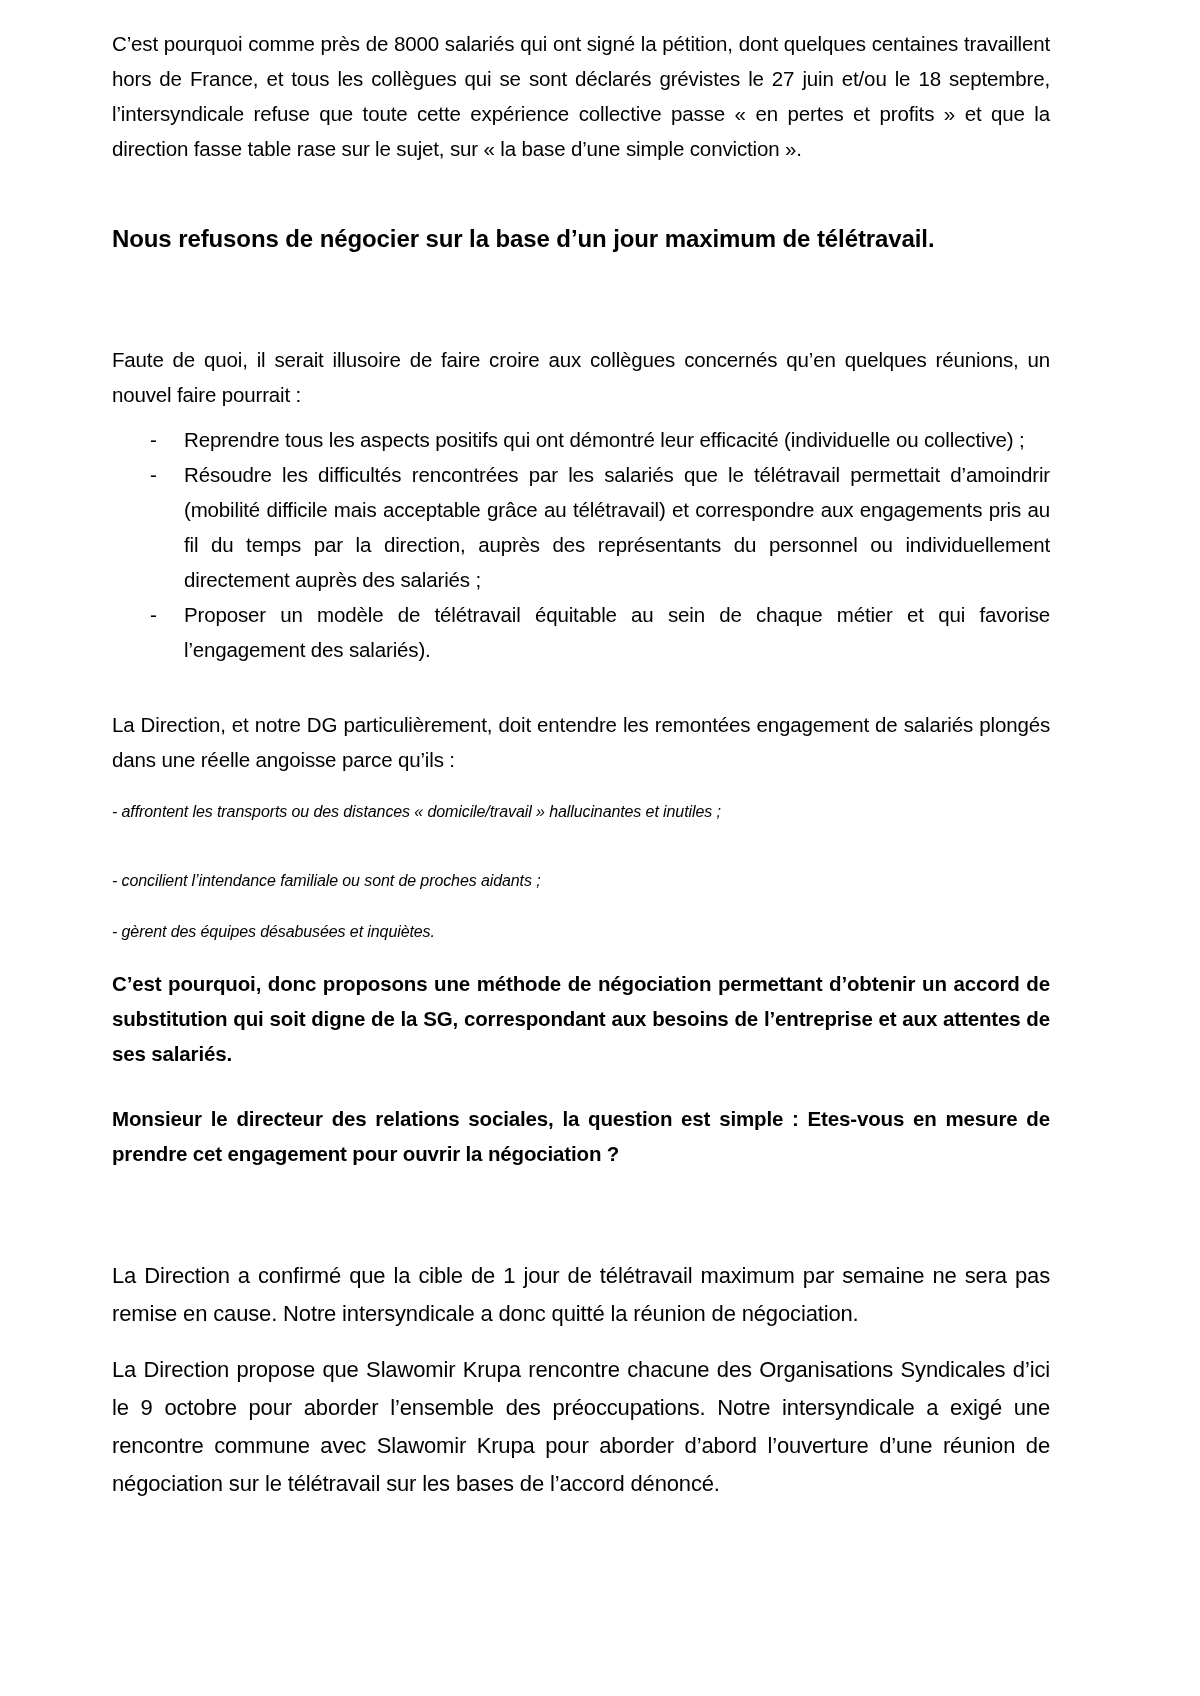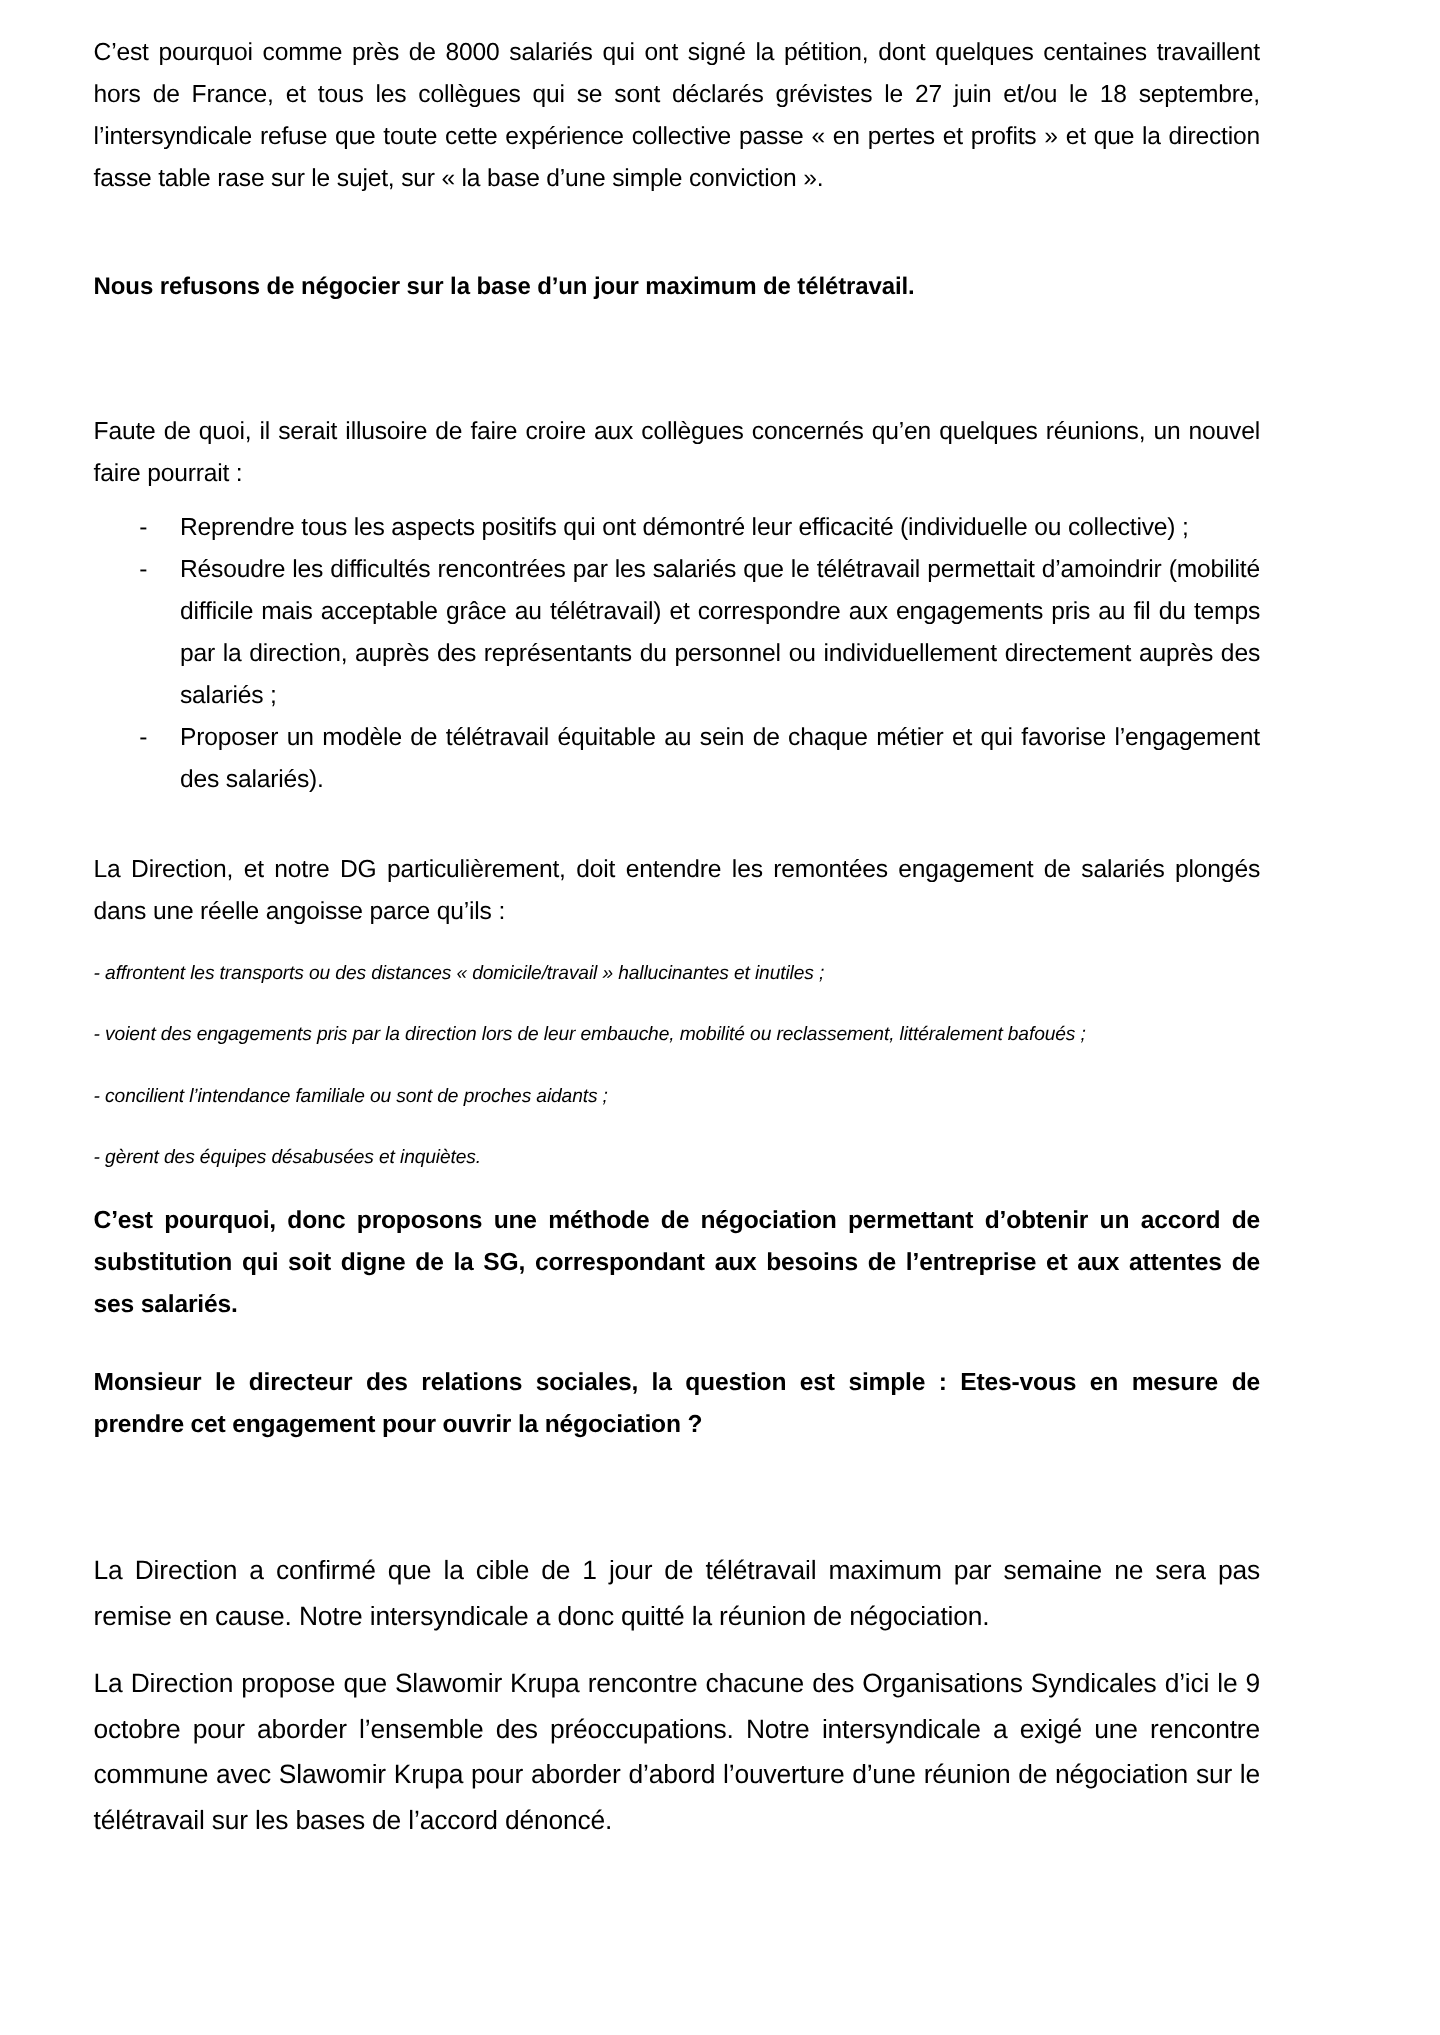--- a/index.html
+++ b/index.html
@@ -13,41 +13,41 @@
     font-family: "Liberation Sans", "DejaVu Sans", sans-serif;
     color: #000000;
     -webkit-font-smoothing: antialiased;
   }
   .page {
     position: relative;
     width: 1200px;
     height: 1656px;
     background: #ffffff;
     box-sizing: border-box;
-    padding: 26px 150px 0 78px;
+    padding: 26px 150px 0 112px;
   }
   .body-text {
     font-size: 20.5px;
     line-height: 35px;
     text-align: justify;
     text-justify: inter-word;
     letter-spacing: -0.15px;
     margin: 0;
   }
   .p-intro {
     margin-bottom: 0;
   }
   .gap-xl { height: 56px; }
   .gap-lg { height: 40px; }
   .gap-md { height: 30px; }
   .gap-sm { height: 18px; }
   .gap-xs { height: 10px; }
 
   .bold-line {
-    font-size: 20px;
+    font-size: 24px;
     font-weight: bold;
     line-height: 34px;
     letter-spacing: -0.1px;
     margin: 0;
   }
   .bullet-list {
     margin: 0;
     padding: 0;
     list-style: none;
   }
@@ -129,21 +129,20 @@
   <div class="gap-lg"></div>
 
   <p class="body-text">La Direction, et notre DG particulièrement, doit entendre les remontées engagement de salariés plongés dans une réelle angoisse parce qu’ils :</p>
 
   <div class="gap-sm"></div>
 
   <p class="dash-para">- affrontent les transports ou des distances « domicile/travail » hallucinantes et inutiles ;</p>
 
   <div class="gap-sm"></div>
 
-  <p class="dash-para">- voient des engagements pris par la direction lors de leur embauche, mobilité ou reclassement, littéralement bafoués ;</p>
 
   <div class="gap-sm"></div>
 
   <p class="dash-para">- concilient l’intendance familiale ou sont de proches aidants ;</p>
 
   <div class="gap-sm"></div>
 
   <p class="dash-para">- gèrent des équipes désabusées et inquiètes.</p>
 
   <div class="gap-sm"></div>

